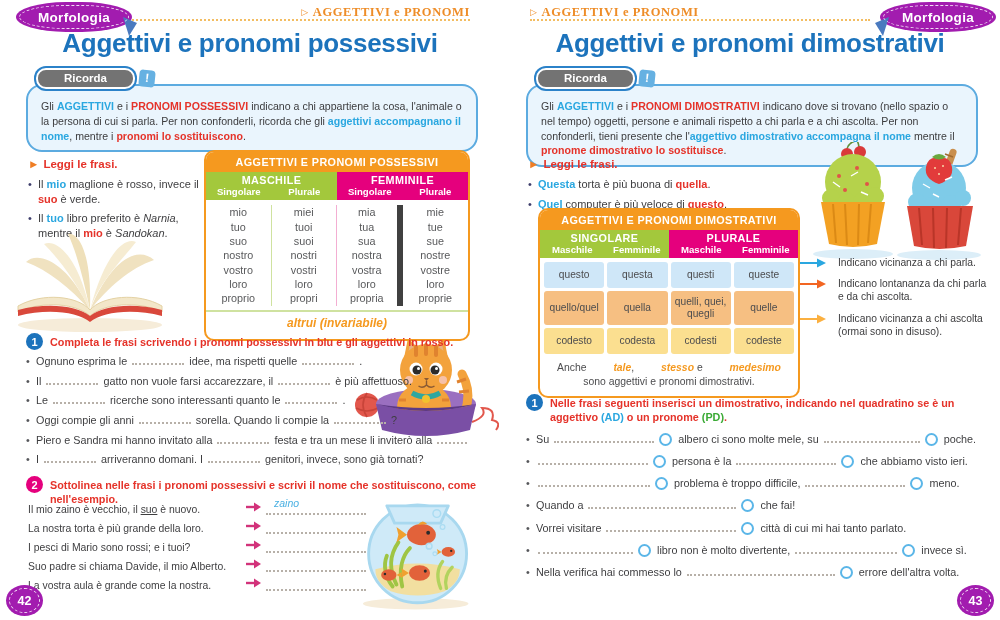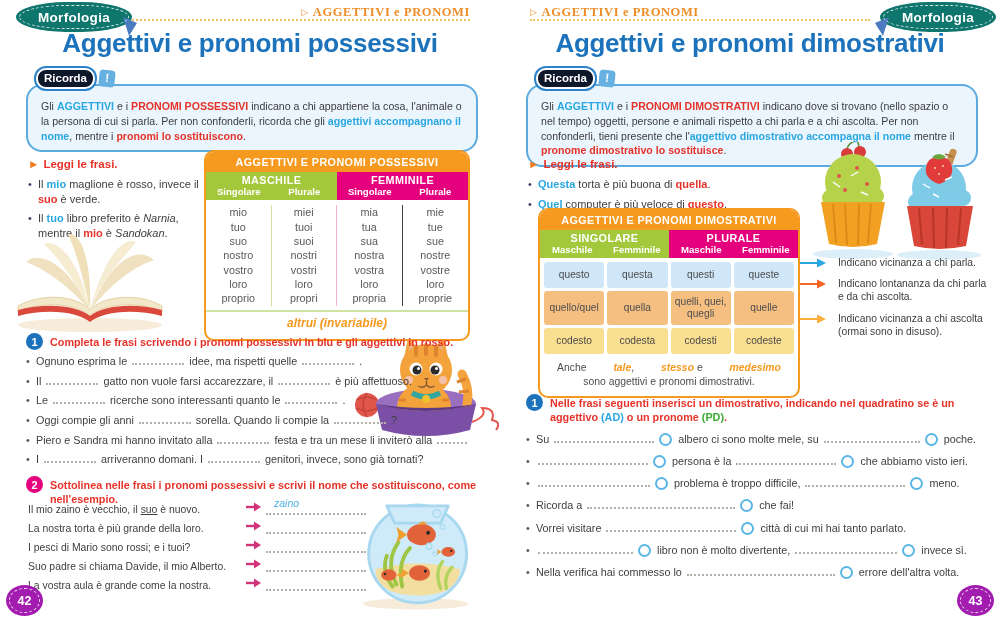--- a/index.html
+++ b/index.html
@@ -1,34 +1,34 @@
 <!DOCTYPE html>
 <html><head>
 <meta charset="utf-8">
 <style>
   * { margin:0; padding:0; box-sizing:border-box; }
   html,body { width:1000px; height:620px; }
   body { font-family:"Liberation Sans",sans-serif; background:#fff; position:relative; overflow:hidden; color:#3e3e40; }
   .page { position:absolute; top:0; width:500px; height:620px; }
   #pageL { left:0; } #pageR { left:500px; }
 
-  .brand { position:absolute; width:116px; height:30px; background:#0f766e; border-radius:50% / 58%;
+  .brand { position:absolute; width:116px; height:30px; background:#a21caf; border-radius:50% / 58%;
            display:flex; align-items:center; justify-content:center; z-index:3; }
   .brand::after { content:""; position:absolute; inset:3px; border:1.5px dashed rgba(255,255,255,.85); border-radius:inherit; }
   .brand span { position:relative; z-index:1; color:#fff; font-weight:bold; font-size:13.5px; letter-spacing:.3px; }
   .brand svg { position:absolute; }
 
   .dotrule { position:absolute; border-top:2.5px dotted #f3bd62; }
   .sechead { position:absolute; font-family:"Liberation Serif","DejaVu Sans",serif; font-weight:bold; font-size:12.5px; color:#ee8d28; letter-spacing:.6px; }
   .sechead .tri { font-size:9px; vertical-align:1px; margin-right:4px; }
 
   .title { position:absolute; top:28px; left:0; width:100%; text-align:center; font-size:26px; font-weight:bold; color:#1c73bc; letter-spacing:-.3px; }
 
   .ricbadge { position:absolute; z-index:2; display:flex; align-items:center; gap:4px; }
-  .ricpill { background:#0f172a; color:#fff; font-weight:bold; font-size:11.5px; padding:2px 6px 3px; border:2px solid #fff; border-radius:10px; box-shadow:0 0 0 2px #2b82c9; }
+  .ricpill { background:#737373; color:#fff; font-weight:bold; font-size:11.5px; padding:2px 26px 3px; border:2px solid #fff; border-radius:10px; box-shadow:0 0 0 2px #2b82c9; }
   .ricbang { background:#66b1e2; color:#fff; font-weight:bold; font-size:12px; padding:1px 6px 2px; border-radius:4px; transform:rotate(6deg); }
 
   .ricbox { position:absolute; background:#eaf5fd; border:2px solid #5cabe0; border-radius:16px; padding:13px 13px 7px; font-size:10.6px; line-height:1.4; color:#3c3c3e; }
 
   .leggi { position:absolute; font-weight:bold; font-size:11.5px; color:#e5332a; }
   .leggi .arr { color:#ef7d24; margin-right:4px; }
 
   ul.blist { position:absolute; list-style:none; font-size:11px; line-height:1.32; }
   ul.blist li { margin-bottom:5px; padding-left:10px; position:relative; }
   ul.blist li::before { content:"\2022"; position:absolute; left:0; color:#3d3d6b; }
@@ -57,21 +57,21 @@
   .tgroups { display:grid; grid-template-columns:1fr 1fr; text-align:center; color:#fff; font-weight:bold; font-size:10.8px; }
   .tgroups div { padding:2px 0 0; letter-spacing:.4px; }
   .tcols { display:grid; grid-template-columns:repeat(4,1fr); text-align:center; color:#fff; font-weight:bold; font-size:9.6px; }
   .tcols div { padding:0 0 3px; }
   .bg-green { background:#a3c83c; } .bg-pink { background:#e5007d; }
 
   .pbody { display:grid; grid-template-columns:repeat(4,1fr); padding:5px 0 4px; }
   .pbody div { text-align:center; font-size:10.8px; color:#58595b; padding:1.2px 0; }
   .pbody div:nth-child(4n+1) { border-right:1px solid #cfe2a0; }
   .pbody div:nth-child(4n+2) { border-right:1px solid #f3aed2; }
-  .pbody div:nth-child(4n+3) { border-right:1px solid #404040; }
+  .pbody div:nth-child(4n+3) { border-right:6px solid #404040; }
   .pfoot { border-top:2px solid #cfe2a0; text-align:center; font-size:12px; padding:4px 0 9px; color:#f5991f; font-weight:bold; font-style:italic; }
 
   .dbody { display:grid; grid-template-columns:repeat(4,1fr); gap:3px; padding:4px; }
   .dbody div { border-radius:3px; font-size:10.2px; color:#4c4c4e; display:flex; align-items:center; justify-content:center; text-align:center; min-height:26px; padding:2px 1px; line-height:1.15; }
   .dbody div:nth-child(-n+4) { background:#cfe7f8; }
   .dbody div:nth-child(n+5):nth-child(-n+8) { background:#f6bf82; min-height:34px; }
   .dbody div:nth-child(n+9) { background:#fbdf90; }
   .dfoot { text-align:center; font-size:10.4px; color:#4c4c4e; padding:3px 8px 7px; line-height:1.35; }
 
   .notes { position:absolute; width:192px; }
@@ -422,20 +422,20 @@
   </div>
 
   <div class="xhead" style="left:26px; top:394px; width:452px;">
     <span class="xnum blue">1</span>
     <span class="xtext"><span>Nelle frasi seguenti inserisci un dimostrativo, indicando nel quadratino se è un aggettivo </span><span class="b">(AD)</span><span> o un pronome </span><span class="g">(PD)</span><span>.</span></span>
   </div>
   <ul class="xlist rspace" style="left:26px; top:432px; width:462px;">
     <li><span>Su </span><span class="dots" style="width: 100px;"></span><span class="qcircle"></span><span> albero ci sono molte mele, su </span><span class="dots" style="width: 96px;"></span><span class="qcircle"></span><span> poche.</span></li>
     <li><span class="dots" style="width: 110px;"></span><span class="qcircle"></span><span> persona è la </span><span class="dots" style="width: 100px;"></span><span class="qcircle"></span><span> che abbiamo visto ieri.</span></li>
     <li><span class="dots" style="width: 112px;"></span><span class="qcircle"></span><span> problema è troppo difficile, </span><span class="dots" style="width: 100px;"></span><span class="qcircle"></span><span> meno.</span></li>
-    <li><span>Ricorda a </span><span class="dots" style="width: 148px;"></span><span class="qcircle"></span><span> che fai!</span></li>
+    <li><span>Quando a </span><span class="dots" style="width: 148px;"></span><span class="qcircle"></span><span> che fai!</span></li>
     <li><span>Vorrei visitare </span><span class="dots" style="width: 130px;"></span><span class="qcircle"></span><span> città di cui mi hai tanto parlato.</span></li>
     <li><span class="dots" style="width: 95px;"></span><span class="qcircle"></span><span> libro non è molto divertente, </span><span class="dots" style="width: 102px;"></span><span class="qcircle"></span><span> invece sì.</span></li>
     <li><span>Nella verifica hai commesso lo </span><span class="dots" style="width: 148px;"></span><span class="qcircle"></span><span> errore dell'altra volta.</span></li>
   </ul>
 
   <div class="pagenum" style="right:6px; top:585px;">43</div>
 </div>
 
 </body></html>

